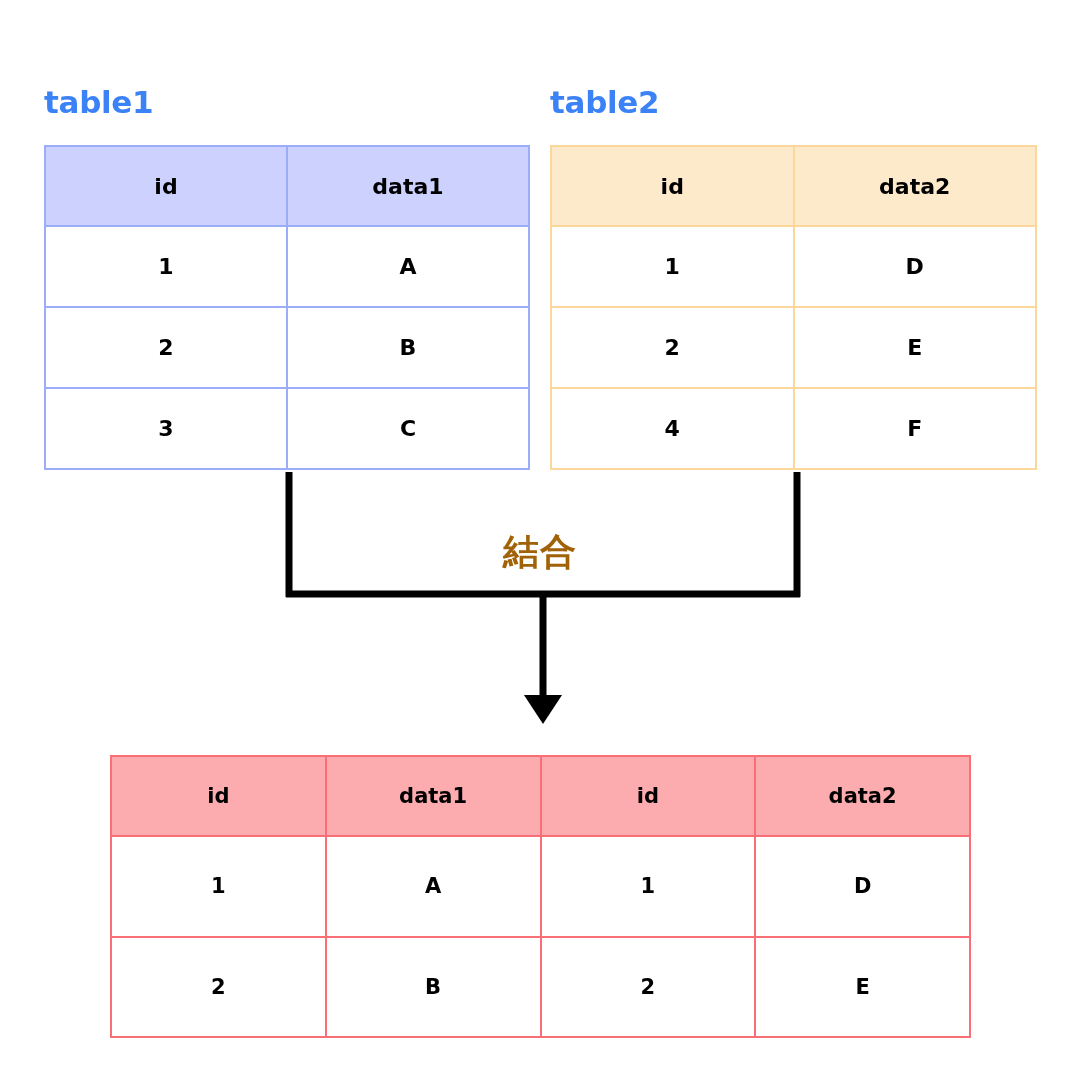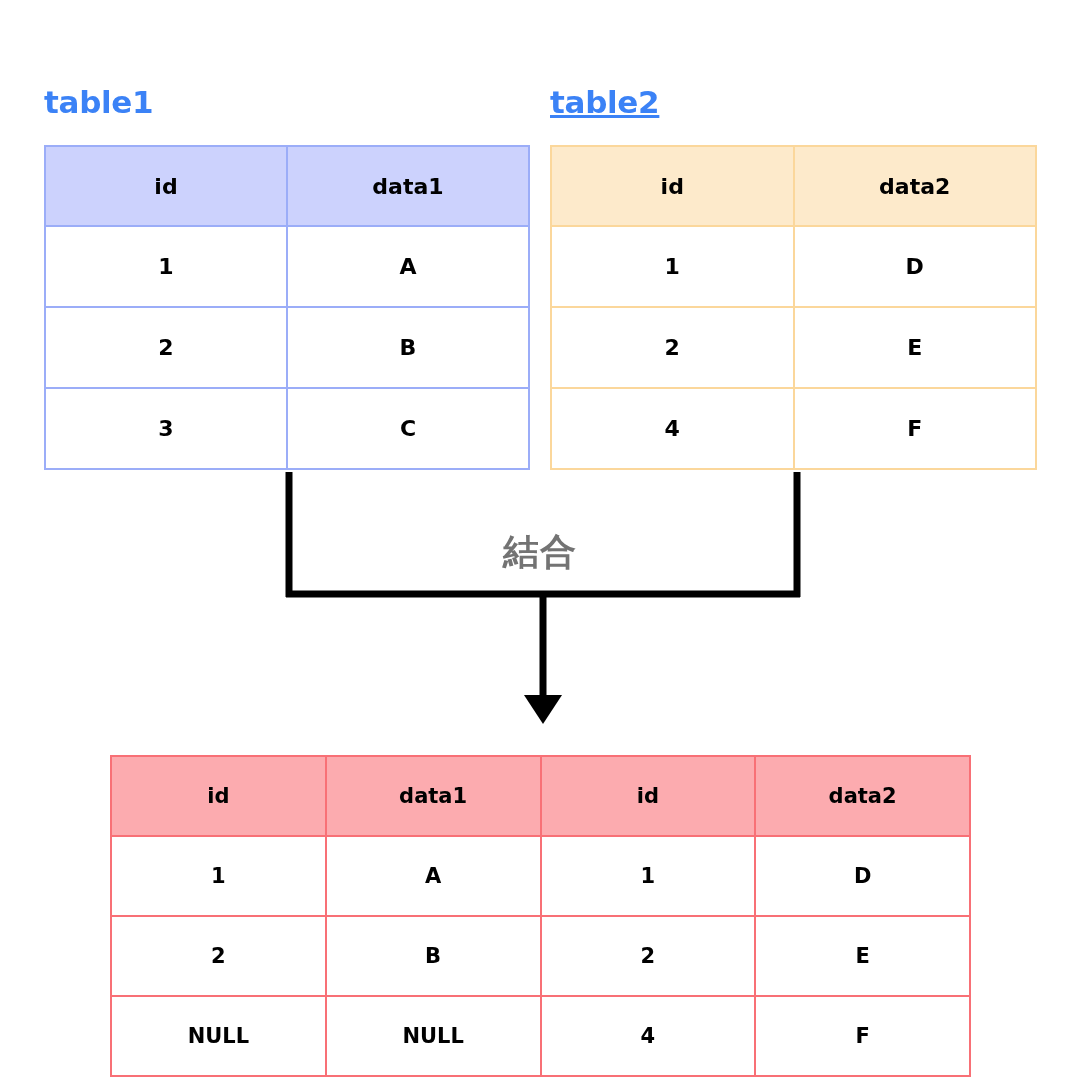--- a/index.html
+++ b/index.html
@@ -23,21 +23,21 @@
   
   .tbl-title {
     position: absolute;
     font-size: 31px;
     font-weight: bold;
     color: #3b82f6;
     letter-spacing: -0.3px;
     white-space: nowrap;
   }
   #title-table1 { left: 44px;  top: 84px; }
-  #title-table2 { left: 550px; top: 84px; text-decoration: underline; }
+  #title-table2 { left: 550px; top: 84px; }
 
   
   .tbl {
     position: absolute;
     border-collapse: collapse;
     table-layout: fixed;
     background: #ffffff;
   }
   .tbl td, .tbl th {
     text-align: center;
@@ -80,21 +80,21 @@
   
   .connector { position: absolute; left: 0; top: 0; }
 
   .join-label {
     position: absolute;
     left: 0; right: 0;
     top: 528px;
     text-align: center;
     font-size: 36px;
     font-weight: bold;
-    color: #737373;
+    color: #a16207;
     letter-spacing: 1px;
   }
   .join-label span { display: inline-block; }
 </style>
 </head>
 <body>
 
 <div class="canvas">
 
   <div class="tbl-title" id="title-table1">table1</div>
@@ -179,22 +179,16 @@
         <td>A</td>
         <td>1</td>
         <td>D</td>
       </tr>
       <tr>
         <td>2</td>
         <td>B</td>
         <td>2</td>
         <td>E</td>
       </tr>
-      <tr>
-        <td>NULL</td>
-        <td>NULL</td>
-        <td>4</td>
-        <td>F</td>
-      </tr>
     </tbody>
   </table>
 
 </div>
 
 </body></html>

